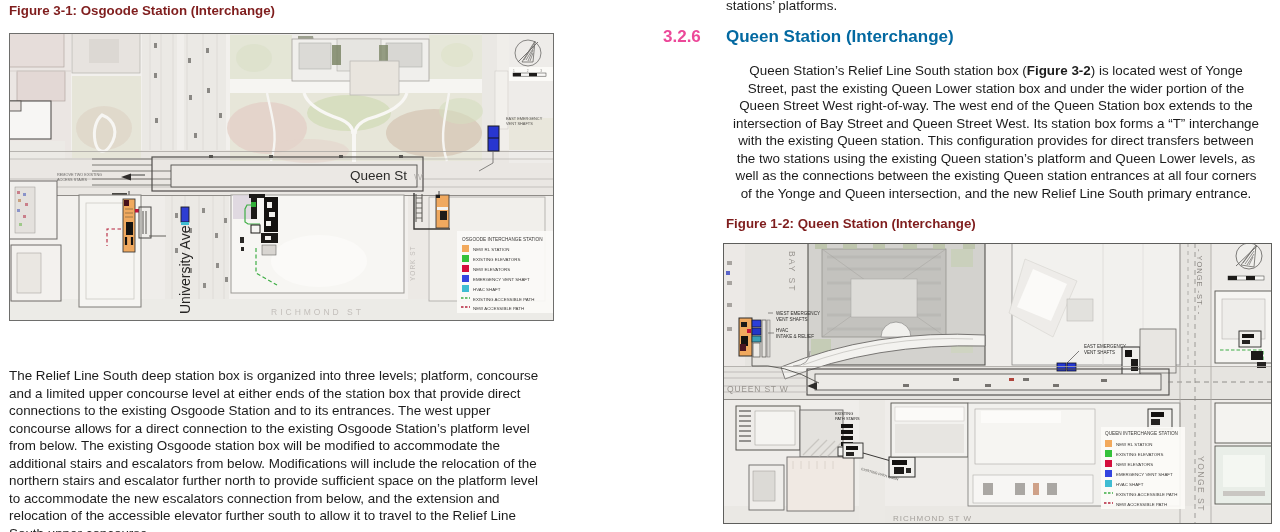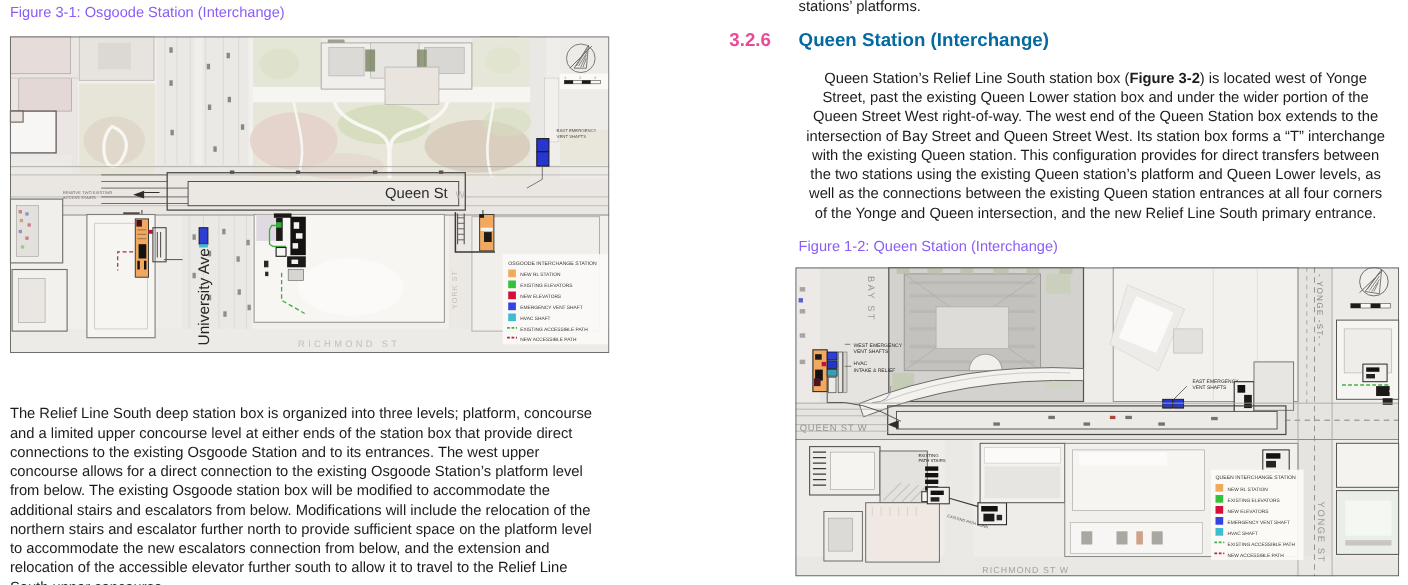--- a/index.html
+++ b/index.html
@@ -1,19 +1,19 @@
 <!DOCTYPE html>
 <html><head>
 <meta charset="utf-8">
 <style>
   html,body{margin:0;padding:0;background:#ffffff;}
   body{width:1280px;height:532px;position:relative;overflow:hidden;
        font-family:"Liberation Sans", sans-serif;color:#1a1a1a;}
   .abs{position:absolute;}
-  .cap{font-weight:normal;font-size:13.3px;color:#8b5cf6;}
+  .cap{font-weight:bold;font-size:13.3px;color:#7f1d1d;}
   .body{font-size:13.4px;line-height:17.5px;color:#1c1c1c;}
 </style>
 </head>
 <body>
 
 <div class="abs cap" style="left:9px;top:3px;">Figure 3-1: Osgoode Station (Interchange)</div>
 
 <div class="abs" style="left:9px;top:33px;width:545px;height:268px;">
 <svg width="545" height="288" viewBox="0 0 545 288" font-family="Liberation Sans, sans-serif">
 

